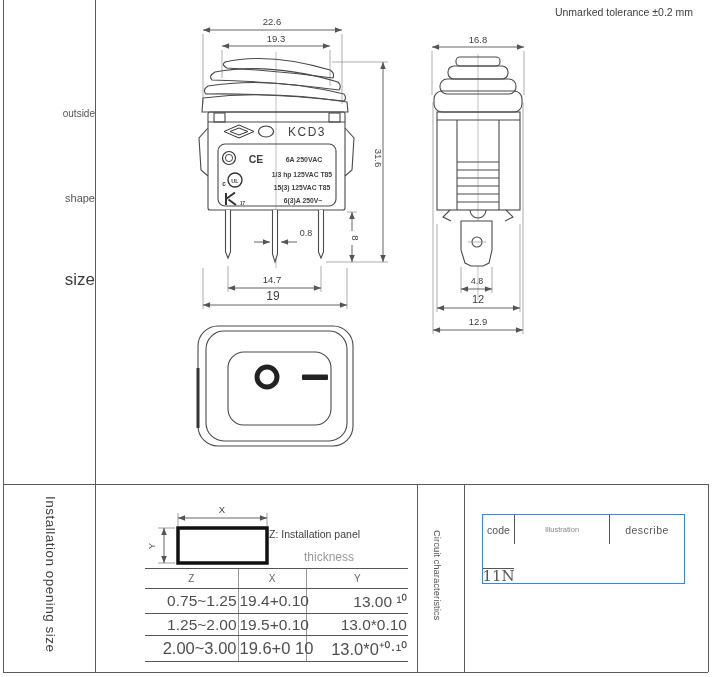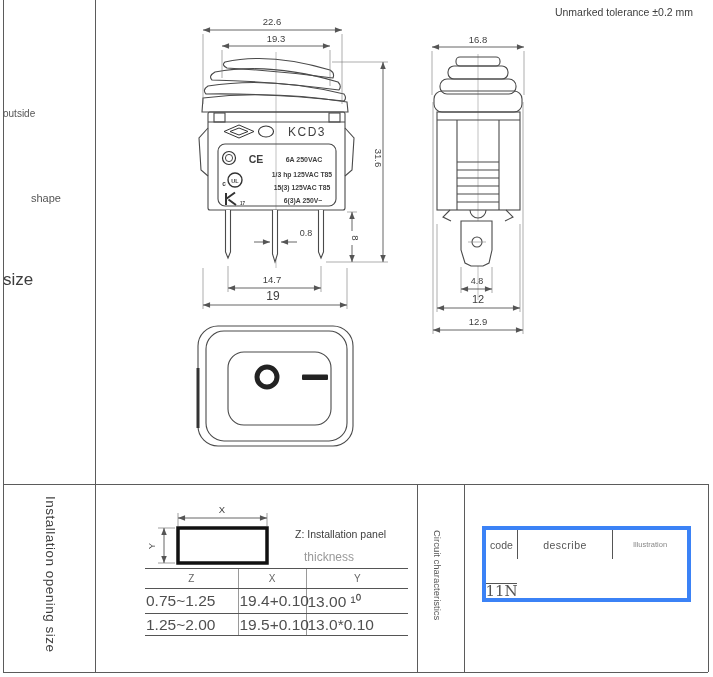--- a/index.html
+++ b/index.html
@@ -1,42 +1,42 @@
 <!DOCTYPE html>
 <html><head>
 <meta charset="utf-8">
 <style>
   html,body{margin:0;padding:0;background:#fff;}
   .sheet{position:relative;width:713px;height:677px;background:#fff;overflow:hidden;
          font-family:"Liberation Sans",sans-serif;color:#444;}
   .vline{position:absolute;width:1px;background:#5b5b5b;}
   .hline{position:absolute;height:1px;background:#5b5b5b;}
-  .lbl{position:absolute;left:3px;width:92px;text-align:left;color:#555;}
+  .lbl{position:absolute;left:3px;width:92px;text-align:right;color:#555;}
   .lbl-outside{top:108px;font-size:10px;}
-  .lbl-shape{top:192px;font-size:11px;margin-left:28px;}
+  .lbl-shape{top:192px;font-size:11px;}
   .lbl-size{top:270px;font-size:17px;color:#3d3d3d;}
   .tol{position:absolute;left:540px;top:6px;width:168px;text-align:center;
        font-size:10.5px;color:#3d3d3d;}
   .vert-title{position:absolute;writing-mode:vertical-rl;color:#3f3f3f;white-space:nowrap;}
   .inst-title{left:43px;top:496px;font-size:13.5px;letter-spacing:.5px;}
   .circ-title{left:432px;top:530px;font-size:9.5px;color:#555;}
   svg text{font-family:"Liberation Sans",sans-serif;fill:#3f3f3f;}
   .drawing{position:absolute;left:0;top:0;}
   .inst-svg{position:absolute;left:100px;top:492px;}
-  .note1{position:absolute;left:295px;top:528px;font-size:10.5px;color:#3d3d3d;}
+  .note1{position:absolute;left:269px;top:528px;font-size:10.5px;color:#3d3d3d;}
   .note2{position:absolute;left:304px;top:550px;font-size:12px;color:#999;}
   table.inst-table{position:absolute;left:145px;top:568px;width:263px;
        border-collapse:collapse;table-layout:fixed;color:#4f4f4f;}
   .inst-table th{font-size:10px;font-weight:normal;color:#666;height:17px;
        border-top:1px solid #555;border-bottom:1px solid #555;}
-  .inst-table td{font-size:15.5px;text-align:left;border-bottom:1px solid #555;white-space:nowrap;}
+  .inst-table td{font-size:15.5px;text-align:right;border-bottom:1px solid #555;white-space:nowrap;}
   .inst-table th+th,.inst-table td+td{border-left:1px solid #9a9a9a;}
   .r1 td{height:20px}.r2 td{height:19px}.r3 td{height:22px;font-size:16.5px;}
-  .circ-table{position:absolute;left:482px;top:526px;width:201px;height:68px;
-       border:4px solid #3b82f6;display:grid;grid-template-columns:31px 95px 1fr;
+  .circ-table{position:absolute;left:482px;top:514px;width:201px;height:68px;
+       border:1px solid #3b82f6;display:grid;grid-template-columns:31px 95px 1fr;
        grid-template-rows:29px 1fr;}
   .circ-cell{display:flex;align-items:center;justify-content:center;overflow:hidden;}
   .cb-l{border-left:1px solid #555;} .cb-t{border-top:1px solid #555;}
   .h-code{font-size:10.5px;color:#555;}
   .h-ill{font-size:7.5px;color:#888;}
   .h-desc{font-size:10.5px;color:#555;letter-spacing:.5px;}
   .code-val{font-family:"DejaVu Serif",serif;font-size:15px;color:#555;margin-top:24px;}
   .desc-val{font-size:10px;color:#555;}
   .ill-cell{position:relative;}
   .offon{position:absolute;left:0;top:2px;width:100%;text-align:center;
@@ -229,25 +229,30 @@
       <tr class="r1">
         <td>0.75~1.25</td>
         <td>19.4+0.10</td>
         <td>13.00 ¹⁰</td>
       </tr>
       <tr class="r2">
         <td>1.25~2.00</td>
         <td>19.5+0.10</td>
         <td>13.0*0.10</td>
       </tr>
+      <tr class="r3">
+        <td>2.00~3.00</td>
+        <td>19.6+0 10</td>
+        <td>13.0*0⁺⁰·¹⁰</td>
+      </tr>
     </tbody>
   </table>
 
   <div class="vert-title circ-title">Circuit characteristics</div>
 
   <div class="circ-table">
     <div class="circ-cell h-code">code</div>
+    <div class="circ-cell h-ill cb-l">Illustration</div>
     <div class="circ-cell h-desc cb-l">describe</div>
-    <div class="circ-cell h-ill cb-l">Illustration</div>
     <div class="circ-cell code-val cb-t">11N</div>
   </div>
 
 </div>
 
 </body></html>

